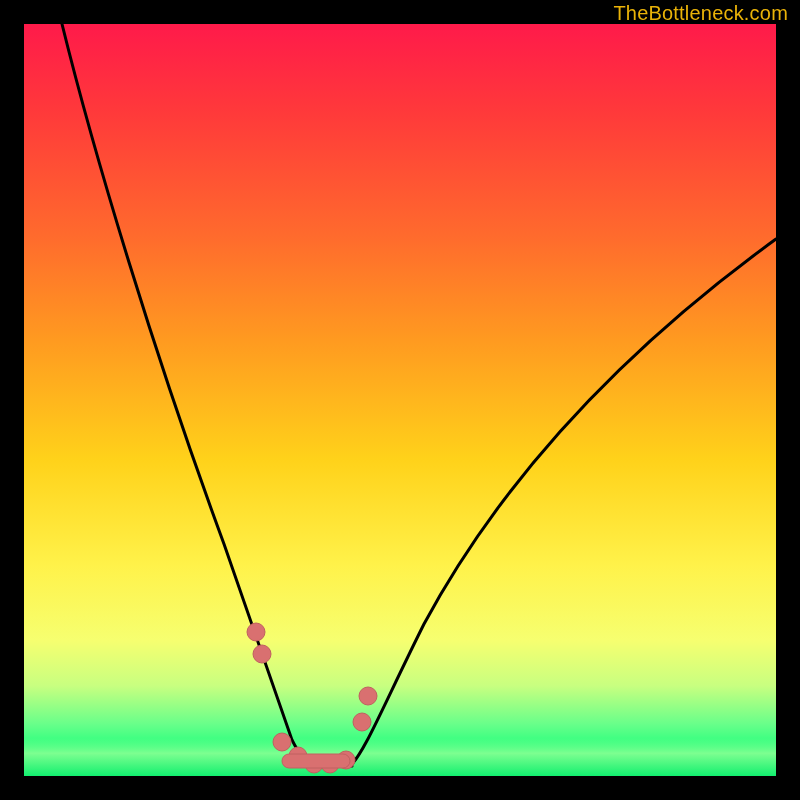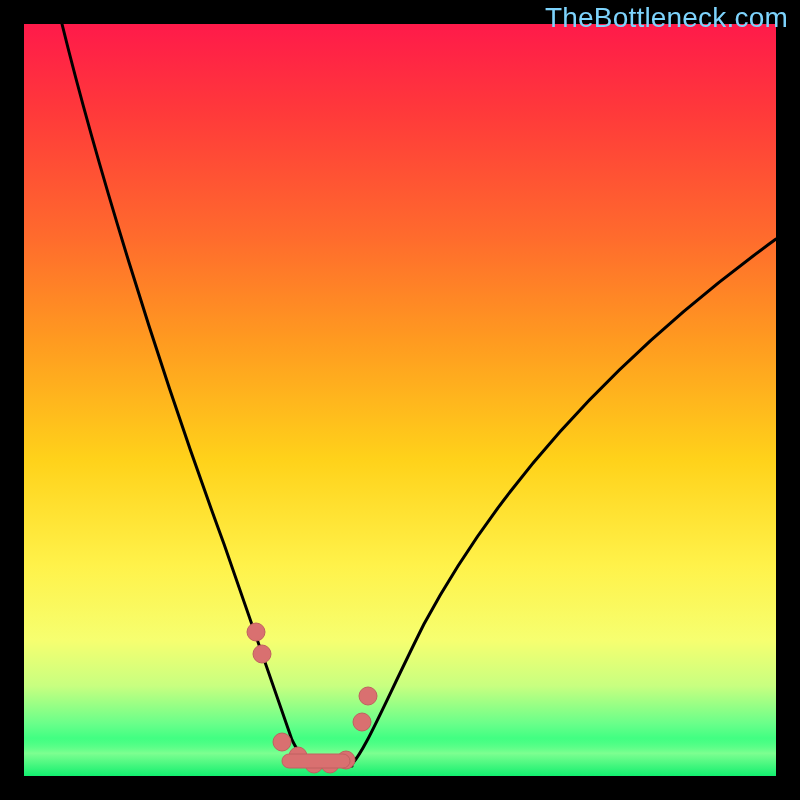--- a/index.html
+++ b/index.html
@@ -53,22 +53,22 @@
     position: absolute;
     top: 0; left: 0;
     width: 752px;
     height: 752px;
     overflow: visible;
   }
   .watermark {
     position: absolute;
     top: 2px;
     right: 12px;
-    color: #7dd3fc;
-    font-size: 28px;
+    color: #eab308;
+    font-size: 20px;
     letter-spacing: 0.2px;
     font-weight: 500;
   }
 </style>
 </head>
 <body>
 
 <div class="frame">
   <div class="plot">
     <div class="green-band"></div>

